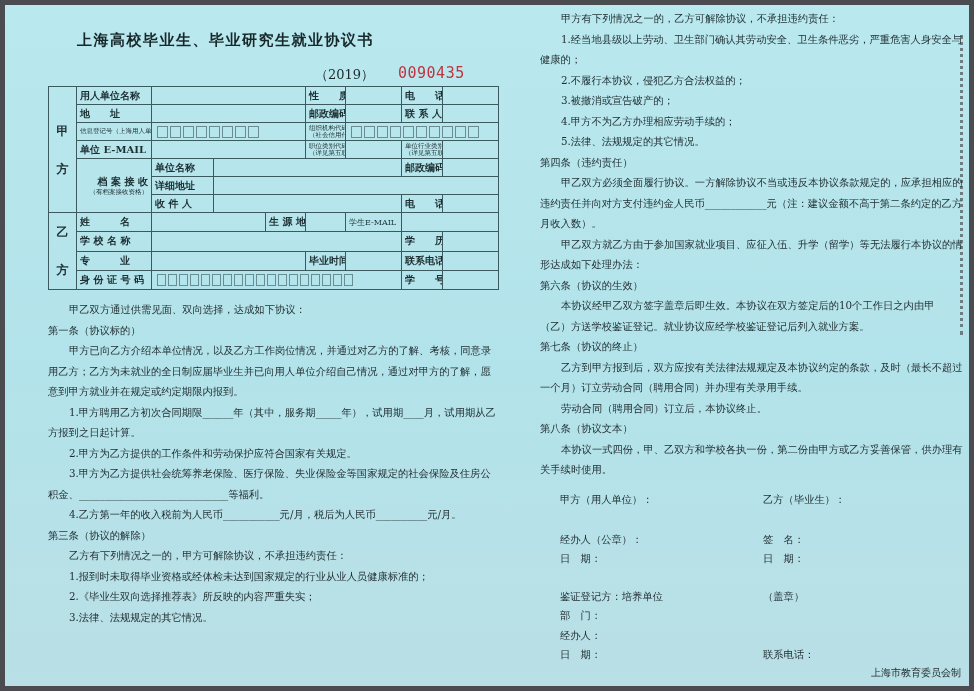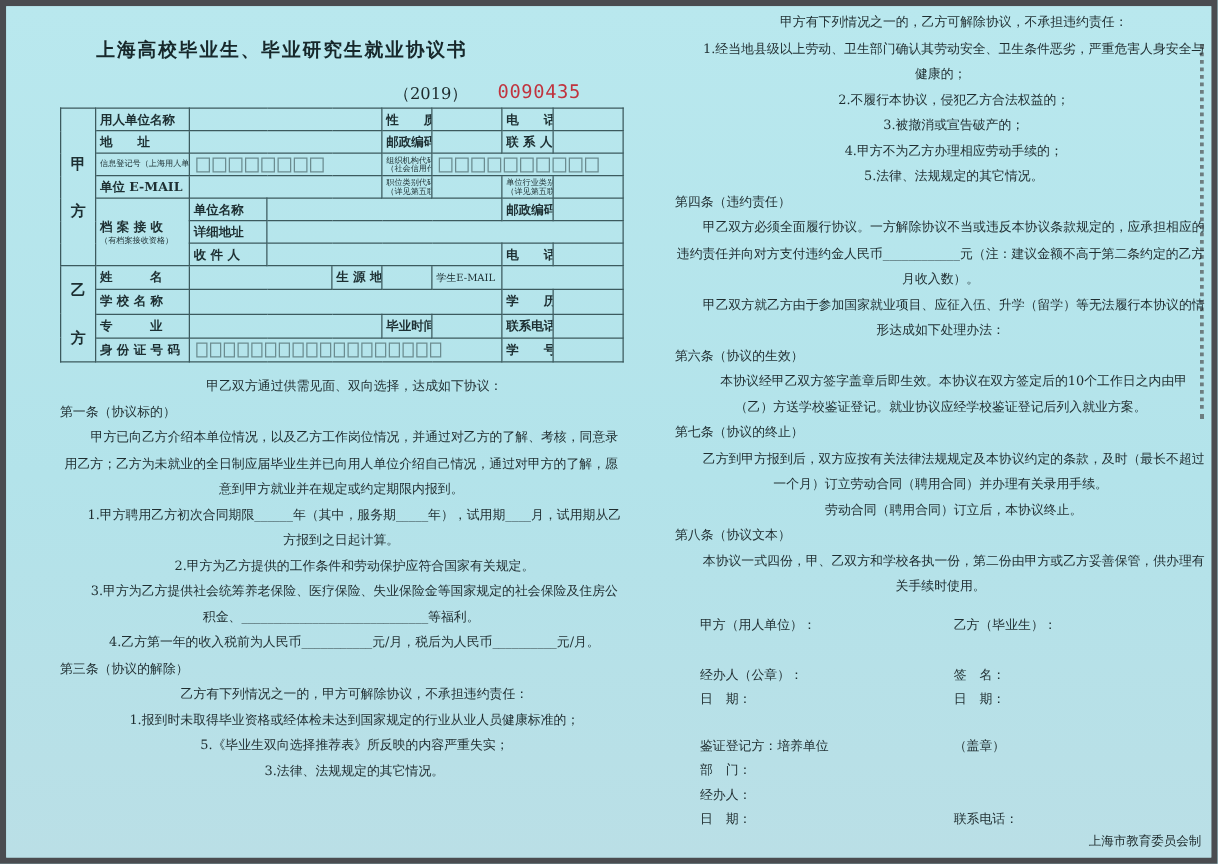--- a/index.html
+++ b/index.html
@@ -42,21 +42,21 @@
   }
   table.form td.party { text-align: center; font-size: 12px; line-height: 38px; padding: 0; }
   .small { font-size: 6.5px; line-height: 7px; font-weight: normal !important; }
   .boxes { display: flex; gap: 2px; padding-left: 2px; }
   .boxes span { display: inline-block; width: 9px; height: 10px; border: 1px solid #6b8c90; }
   .boxes.tiny span { width: 7px; height: 10px; gap: 1px; }
   .text {
     position: absolute; font-size: 10.3px; line-height: 20.5px; color: #1f2d30;
   }
   .text p { margin: 0; }
-  .ind { text-indent: 21px; text-align: center; }
+  .ind { text-indent: 21px; }
   .left-col { left: 43px; top: 294px; width: 450px; }
   .right-col { left: 535px; top: 3px; width: 425px; }
   .sig { position: absolute; font-size: 10.3px; color: #1f2d30; }
   .footer { position: absolute; right: 8px; top: 661px; font-size: 10px; }
 </style>
 </head>
 <body>
 
 <div class="sheet">
   <div class="perf"></div>
@@ -139,21 +139,21 @@
             <div>（详见第五联）</div>
           </td>
       <td></td>
       <td class="small">
             <div>单位行业类别代码</div>
             <div>（详见第五联）</div>
           </td>
       <td></td>
     </tr>
     <tr>
-      <td rowspan="3" style="text-align:left">
+      <td rowspan="3" style="text-align:right">
             <div>档 案 接 收</div>
             <div class="small">（有档案接收资格）</div>
           </td>
       <td>单位名称</td>
       <td colspan="4"></td>
       <td>邮政编码</td>
       <td></td>
     </tr>
     <tr>
       <td>详细地址</td>
@@ -225,21 +225,21 @@
       <p class="ind">甲乙双方通过供需见面、双向选择，达成如下协议：</p>
       <p>第一条（协议标的）</p>
       <p class="ind">甲方已向乙方介绍本单位情况，以及乙方工作岗位情况，并通过对乙方的了解、考核，同意录用乙方；乙方为未就业的全日制应届毕业生并已向用人单位介绍自己情况，通过对甲方的了解，愿意到甲方就业并在规定或约定期限内报到。</p>
       <p class="ind">1.甲方聘用乙方初次合同期限______年（其中，服务期_____年），试用期____月，试用期从乙方报到之日起计算。</p>
       <p class="ind">2.甲方为乙方提供的工作条件和劳动保护应符合国家有关规定。</p>
       <p class="ind">3.甲方为乙方提供社会统筹养老保险、医疗保险、失业保险金等国家规定的社会保险及住房公积金、_____________________________等福利。</p>
       <p class="ind">4.乙方第一年的收入税前为人民币___________元/月，税后为人民币__________元/月。</p>
       <p>第三条（协议的解除）</p>
       <p class="ind">乙方有下列情况之一的，甲方可解除协议，不承担违约责任：</p>
       <p class="ind">1.报到时未取得毕业资格或经体检未达到国家规定的行业从业人员健康标准的；</p>
-      <p class="ind">5.《毕业生双向选择推荐表》所反映的内容严重失实；</p>
+      <p class="ind">2.《毕业生双向选择推荐表》所反映的内容严重失实；</p>
       <p class="ind">3.法律、法规规定的其它情况。</p>
     </div>
   <div class="text right-col" id="right-col">
       <p class="ind">甲方有下列情况之一的，乙方可解除协议，不承担违约责任：</p>
       <p class="ind">1.经当地县级以上劳动、卫生部门确认其劳动安全、卫生条件恶劣，严重危害人身安全与健康的；</p>
       <p class="ind">2.不履行本协议，侵犯乙方合法权益的；</p>
       <p class="ind">3.被撤消或宣告破产的；</p>
       <p class="ind">4.甲方不为乙方办理相应劳动手续的；</p>
       <p class="ind">5.法律、法规规定的其它情况。</p>
       <p>第四条（违约责任）</p>

